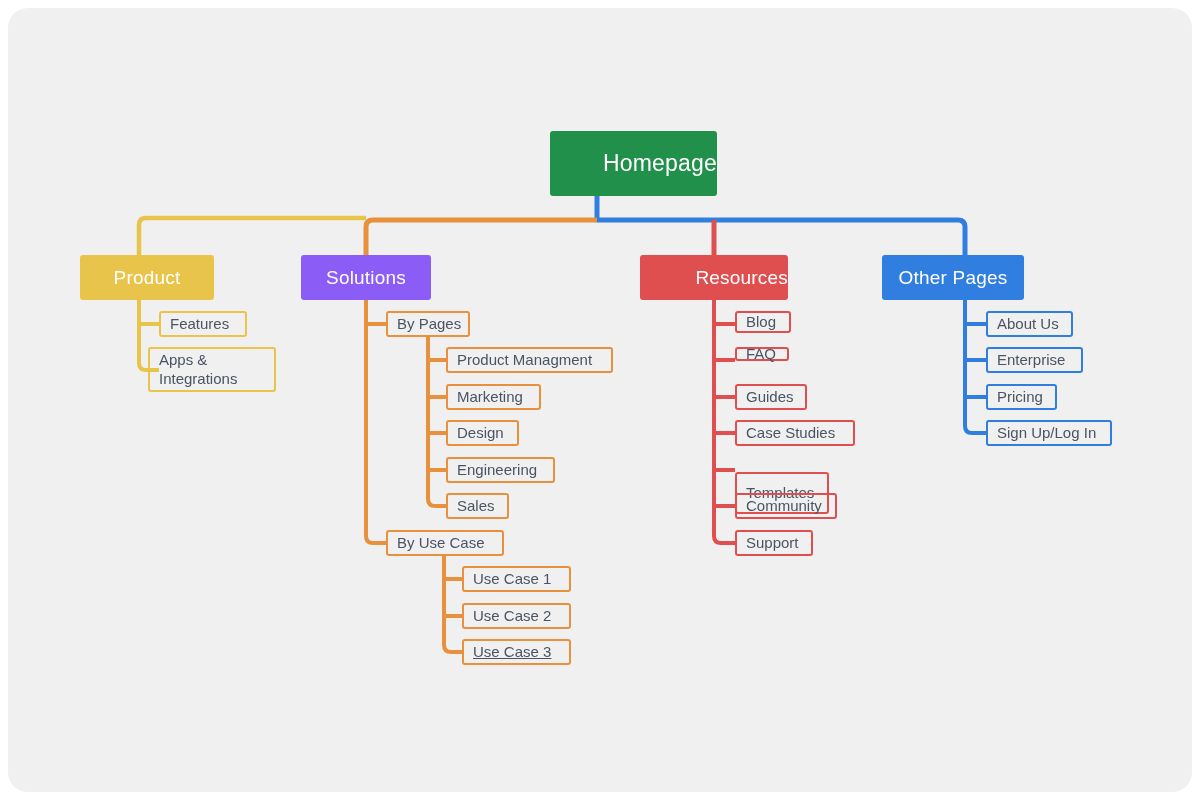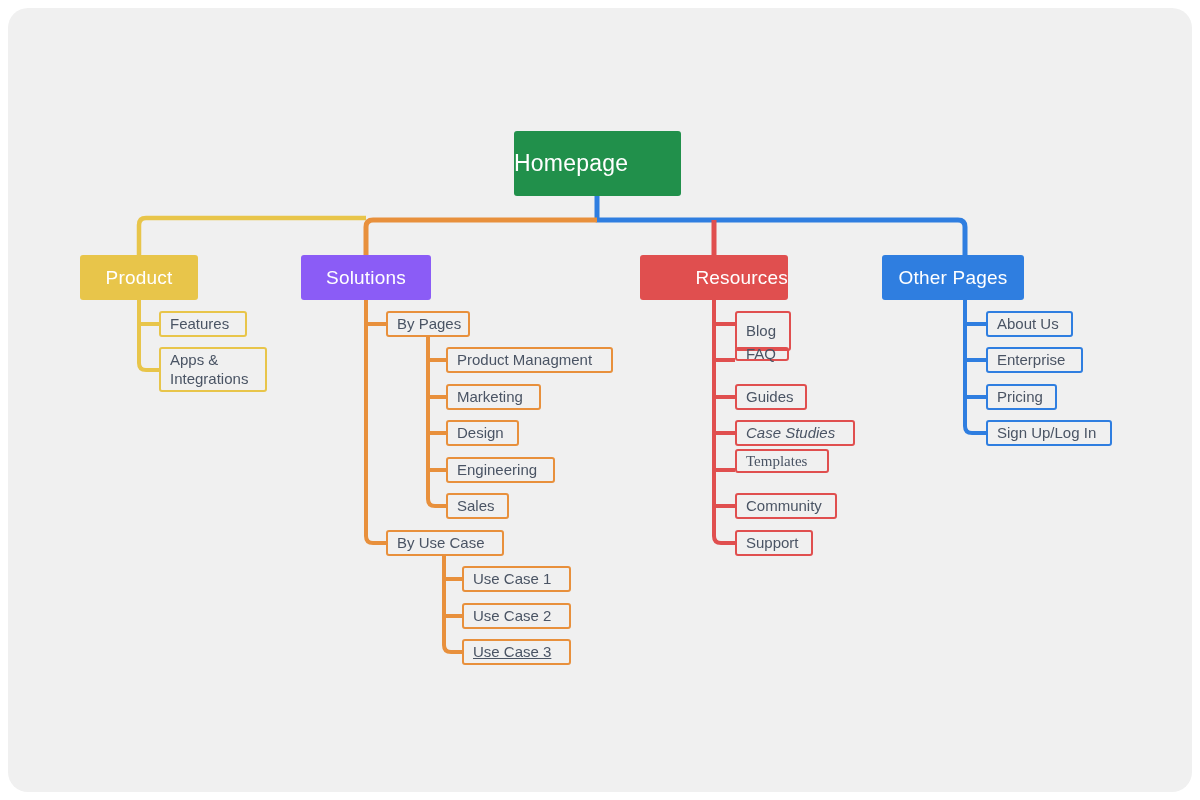--- a/index.html
+++ b/index.html
@@ -46,24 +46,25 @@
   .node {
     position: absolute;
     box-sizing: border-box;
     display: flex;
     align-items: center;
     border-radius: 3px;
     white-space: pre-line;
   }
 
   .node.root {
-    justify-content: flex-start;
+    justify-content: flex-end;
     color: #ffffff;
     font-size: 23px;
     letter-spacing: 0.2px;
+    margin-left: 36px;
   }
 
   .node.branch {
     justify-content: center;
     color: #ffffff;
     font-size: 19px;
     letter-spacing: 0.2px;
   }
 
   .node.leaf {
@@ -125,41 +126,41 @@
       <path d="M 965 300 L 965 426 Q 965 433 972 433 L 986 433" stroke="#2f7ee0" stroke-width="4"></path>
       <path d="M 965 324 L 986 324" stroke="#2f7ee0" stroke-width="4"></path>
       <path d="M 965 360 L 986 360" stroke="#2f7ee0" stroke-width="4"></path>
       <path d="M 965 397 L 986 397" stroke="#2f7ee0" stroke-width="4"></path>
     </svg>
 
     <div class="node root" style="left:514px; top:131px; width:167px; height:65px; background:#21904b;">
       <span>Homepage</span>
     </div>
 
-    <div class="node branch" style="left:80px; top:255px; width:118px; height:45px; background:#e8c54a;">
+    <div class="node branch" style="left:80px; top:255px; width:134px; height:45px; background:#e8c54a;">
       <span>Product</span>
     </div>
 
     <div class="node branch" style="left:301px; top:255px; width:130px; height:45px; background:#8b5cf6;">
       <span>Solutions</span>
     </div>
 
     <div class="node branch" style="left:640px; top:255px; width:148px; height:45px; background:#e04f4f;justify-content:flex-end;">
       <span>Resources</span>
     </div>
 
     <div class="node branch" style="left:882px; top:255px; width:142px; height:45px; background:#2f7ee0;">
       <span>Other Pages</span>
     </div>
 
     <div class="node leaf" style="left:159px; top:311px; width:88px; height:26px; border-color:#e8c54a;">
       <span>Features</span>
     </div>
 
-    <div class="node leaf two-line" style="left:159px; top:347px; width:108px; height:45px; border-color:#e8c54a;align-items:center;">
+    <div class="node leaf two-line" style="left:148px; top:347px; width:128px; height:45px; border-color:#e8c54a;align-items:center;">
       <span>Apps &amp;
 Integrations</span>
     </div>
 
     <div class="node leaf" style="left:386px; top:311px; width:84px; height:26px; border-color:#e8903c;">
       <span>By Pages</span>
     </div>
 
     <div class="node leaf" style="left:446px; top:347px; width:167px; height:26px; border-color:#e8903c;">
       <span>Product Managment</span>
@@ -190,37 +191,37 @@
     </div>
 
     <div class="node leaf" style="left:462px; top:603px; width:109px; height:26px; border-color:#e8903c;">
       <span>Use Case 2</span>
     </div>
 
     <div class="node leaf" style="left:462px; top:639px; width:109px; height:26px; border-color:#e8903c;text-decoration:underline;">
       <span>Use Case 3</span>
     </div>
 
-    <div class="node leaf" style="left:735px; top:311px; width:56px; height:40px; border-color:#e04f4f;">
+    <div class="node leaf" style="left:735px; top:311px; width:56px; height:22px; border-color:#e04f4f;">
       <span>Blog</span>
     </div>
 
     <div class="node leaf" style="left:735px; top:347px; width:54px; height:14px; border-color:#e04f4f;text-align:right;">
       <span>FAQ</span>
     </div>
 
     <div class="node leaf" style="left:735px; top:384px; width:72px; height:26px; border-color:#e04f4f;">
       <span>Guides</span>
     </div>
 
-    <div class="node leaf" style="left:735px; top:420px; width:120px; height:26px; border-color:#e04f4f;font-style:italic;">
+    <div class="node leaf" style="left:735px; top:420px; width:120px; height:26px; border-color:#e04f4f;">
       <span>Case Studies</span>
     </div>
 
-    <div class="node leaf" style="left:735px; top:449px; width:94px; height:24px; border-color:#e04f4f;font-family:Liberation Serif, serif;">
+    <div class="node leaf" style="left:735px; top:472px; width:94px; height:42px; border-color:#e04f4f;">
       <span>Templates</span>
     </div>
 
     <div class="node leaf" style="left:735px; top:493px; width:102px; height:26px; border-color:#e04f4f;">
       <span>Community</span>
     </div>
 
     <div class="node leaf" style="left:735px; top:530px; width:78px; height:26px; border-color:#e04f4f;">
       <span>Support</span>
     </div>

